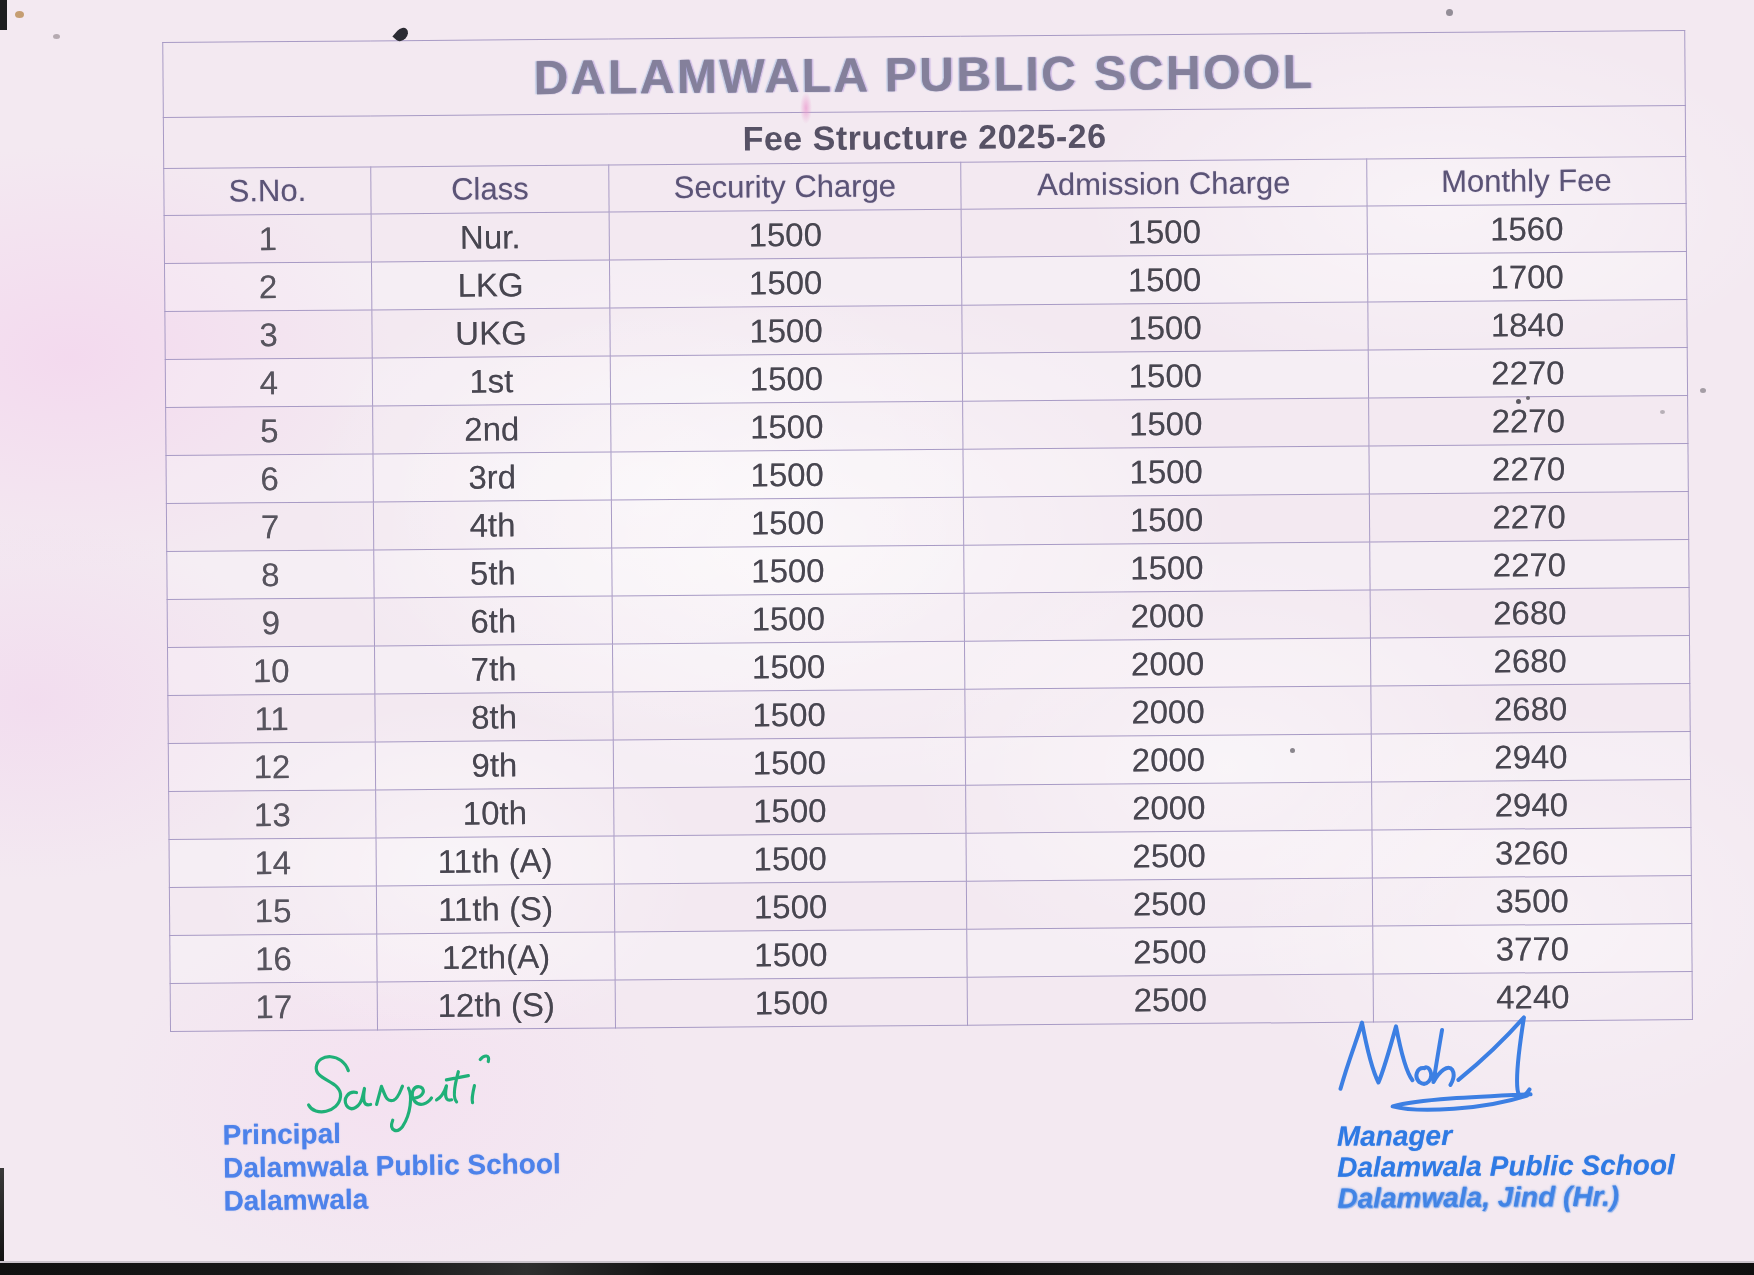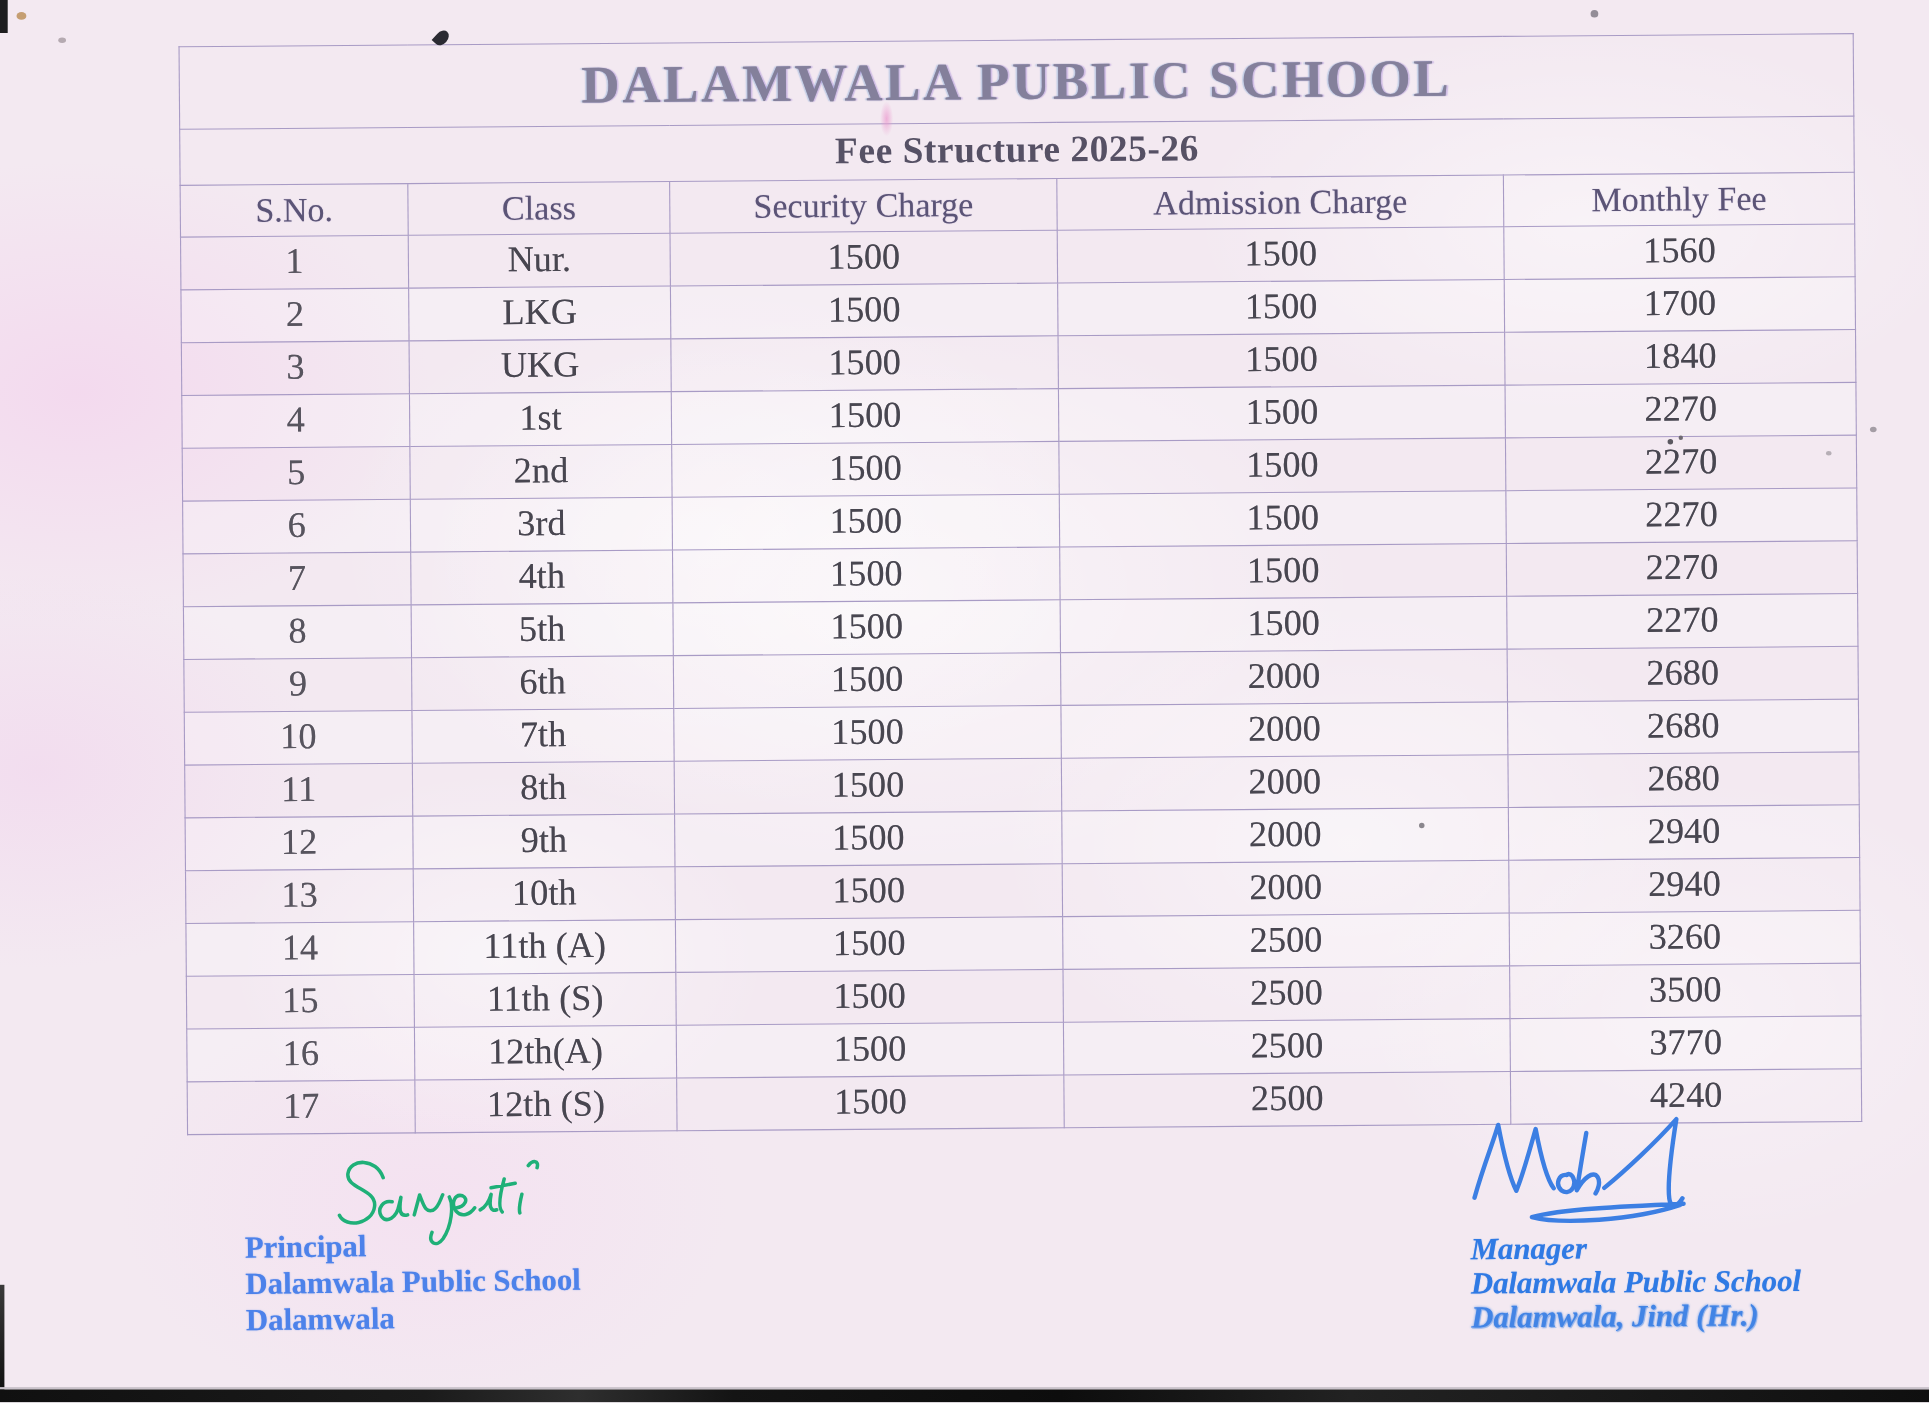--- a/index.html
+++ b/index.html
@@ -1,20 +1,20 @@
 <!DOCTYPE html>
 <html><head>
 <meta charset="utf-8">
 <style>
   html,body{margin:0;padding:0;}
   .page{
     position:relative;
     width:1754px;height:1275px;
     overflow:hidden;
-    font-family:Liberation Serif, serif;
+    font-family:Liberation Sans, sans-serif;
     background:
       radial-gradient(520px 340px at 4% 28%, rgba(243,205,236,.55), transparent 62%),
       radial-gradient(430px 300px at 2% 55%, rgba(241,206,236,.45), transparent 60%),
       radial-gradient(700px 420px at 46% 42%, rgba(255,255,255,.5), transparent 62%),
       radial-gradient(600px 300px at 82% 16%, rgba(255,255,255,.45), transparent 60%),
       radial-gradient(520px 360px at 88% 72%, rgba(255,255,255,.35), transparent 60%),
       radial-gradient(460px 320px at 22% 86%, rgba(246,214,240,.4), transparent 60%),
       #f3e9f1;
   }
   .sheet{position:absolute;inset:0;transform:rotate(-0.45deg);transform-origin:170px 520px;}

